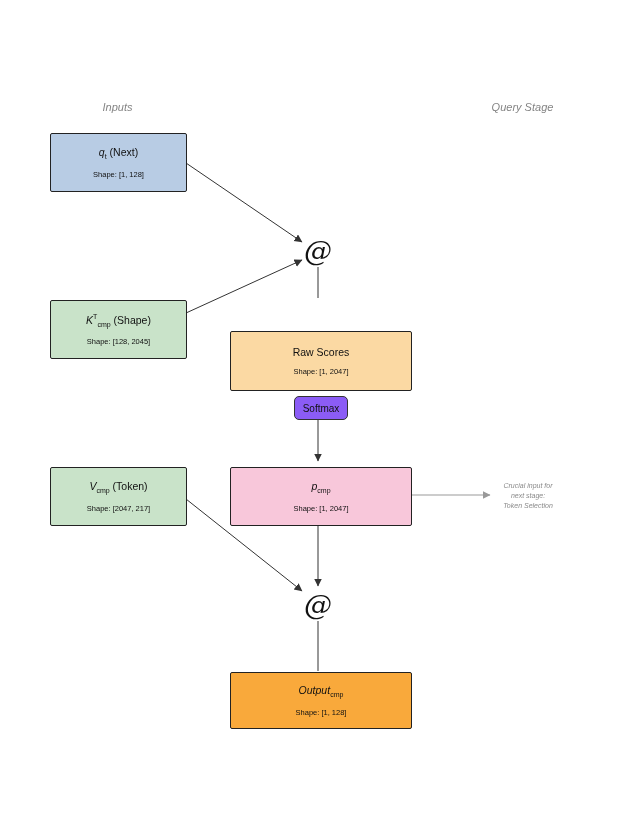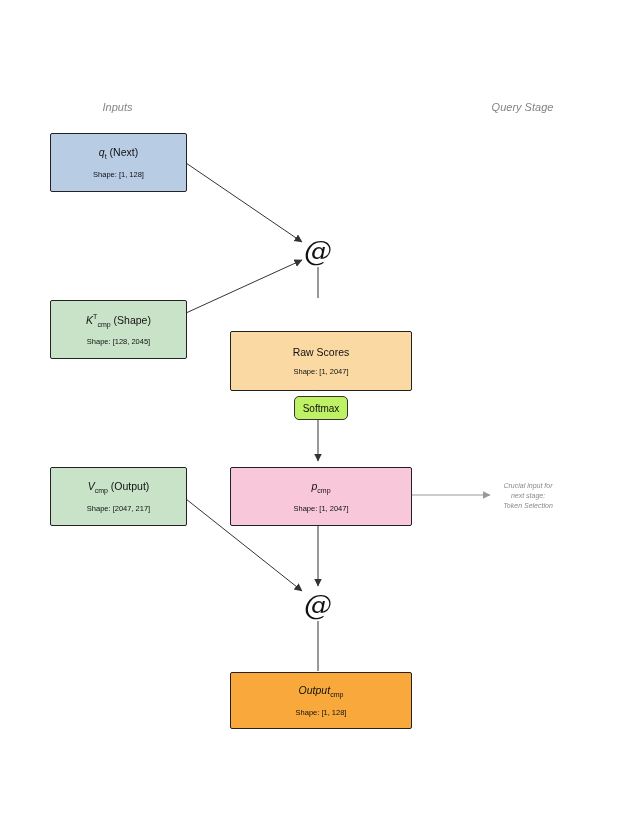--- a/index.html
+++ b/index.html
@@ -36,21 +36,21 @@
   .box-output{left:230px;top:672px;width:180px;height:55px;background:#f9a93b;}
   .matmul{
     position:absolute;width:36px;text-align:center;
     font-family:"DejaVu Serif",serif;font-style:italic;font-size:28px;
     line-height:38px;color:#111;
   }
   .matmul-1{left:300px;top:232px;}
   .matmul-2{left:300px;top:586px;}
   .softmax{
     position:absolute;left:294px;top:396px;width:52px;height:22px;
-    border:1px solid #333;border-radius:5px;background:#bef264;
+    border:1px solid #333;border-radius:5px;background:#8b5cf6;
     display:flex;align-items:center;justify-content:center;
     font-size:10px;color:#111;
   }
   .annotation{
     position:absolute;left:480px;top:481px;width:96px;text-align:center;
     font-size:7px;font-style:italic;color:#8a8a8a;line-height:1.45;
   }
   .annotation span{display:block;}
 </style>
 </head>
@@ -95,21 +95,21 @@
   <div class="matmul matmul-1">@</div>
 
   <div class="node box-raw">
     <div class="node-label"><span>Raw Scores</span></div>
     <div class="node-shape">Shape: [1, 2047]</div>
   </div>
 
   <div class="softmax">Softmax</div>
 
   <div class="node box-values">
-    <div class="node-label"><span class="math">V</span><sub>cmp</sub><span> (Output)</span></div>
+    <div class="node-label"><span class="math">V</span><sub>cmp</sub><span> (Token)</span></div>
     <div class="node-shape">Shape: [2047, 217]</div>
   </div>
 
   <div class="node box-p">
     <div class="node-label"><span class="math">p</span><sub>cmp</sub></div>
     <div class="node-shape">Shape: [1, 2047]</div>
   </div>
 
   <div class="annotation">
     <span>Crucial input for</span>

